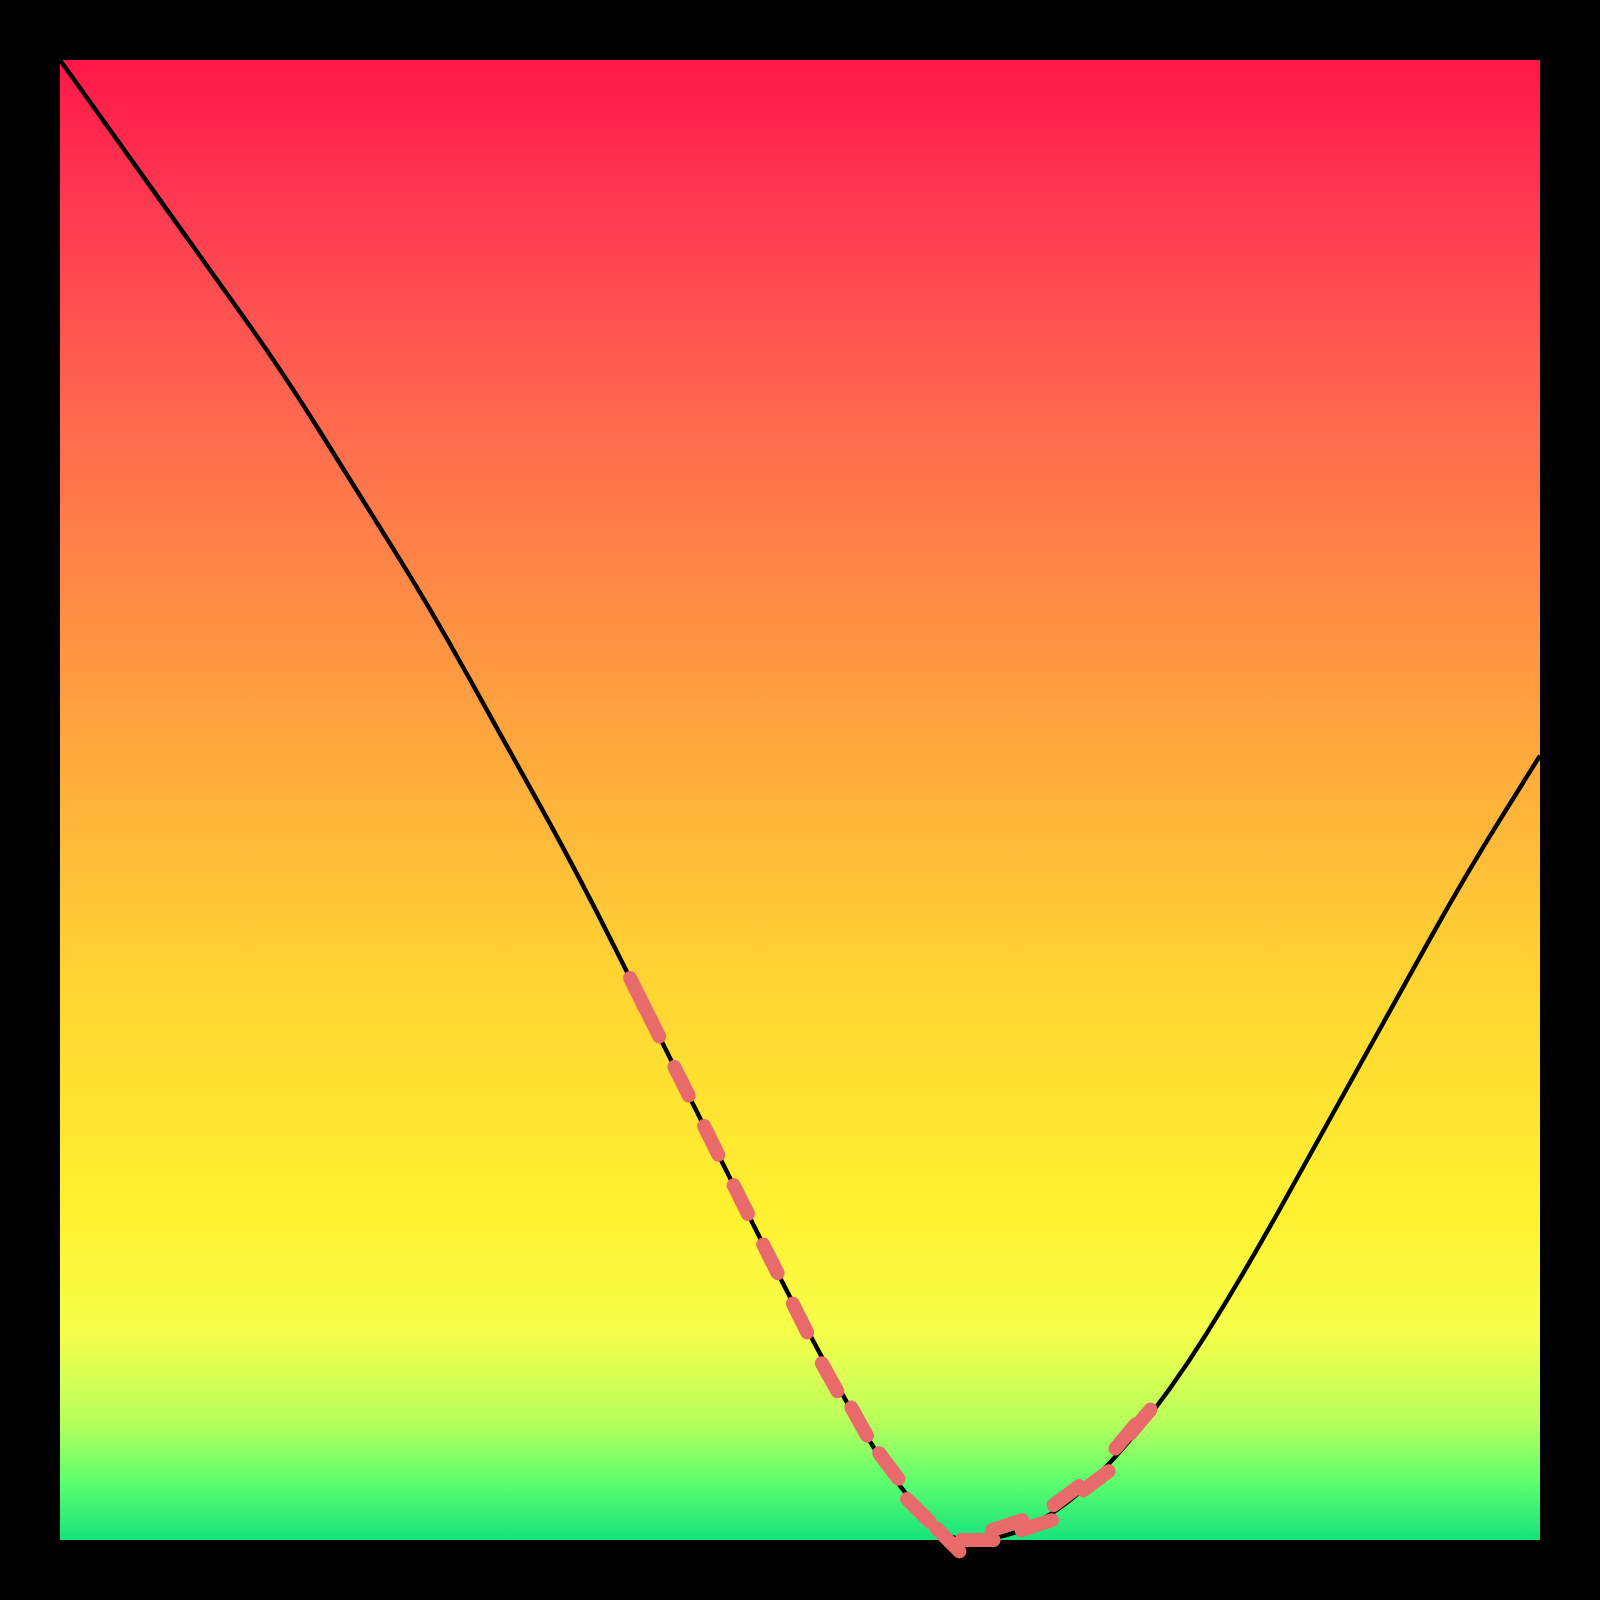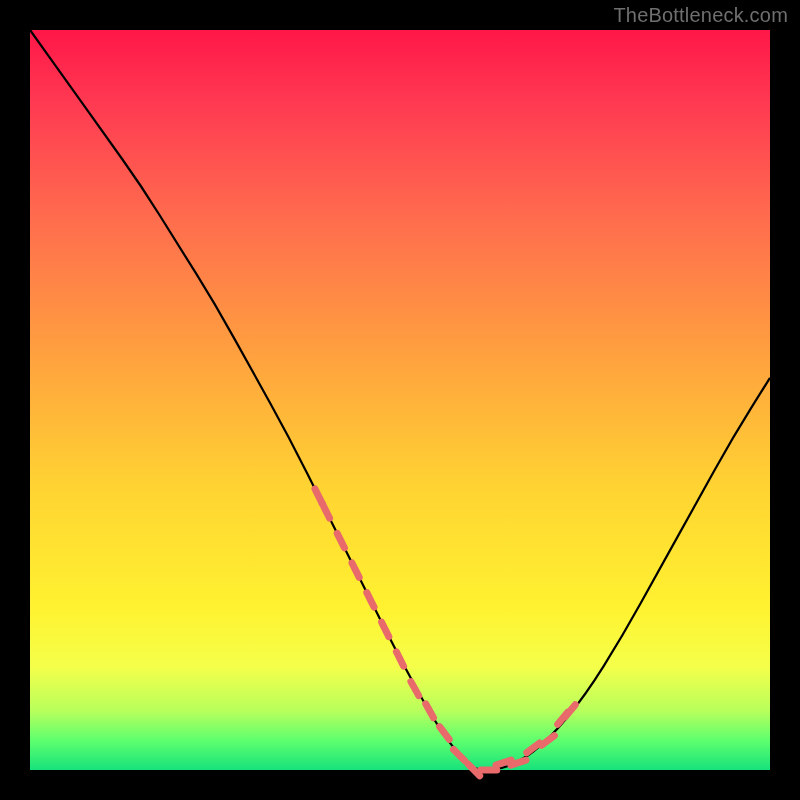--- a/index.html
+++ b/index.html
@@ -80,14 +80,13 @@
           <line x1="450.8" y1="740.0" x2="466.8" y2="740.0" stroke="#e86a6a" stroke-width="7" stroke-linecap="round"></line>
           <line x1="466.0" y1="735.1" x2="481.2" y2="730.1" stroke="#e86a6a" stroke-width="7" stroke-linecap="round"></line>
           <line x1="480.8" y1="735.1" x2="496.0" y2="730.1" stroke="#e86a6a" stroke-width="7" stroke-linecap="round"></line>
           <line x1="496.8" y1="722.6" x2="509.6" y2="713.0" stroke="#e86a6a" stroke-width="7" stroke-linecap="round"></line>
           <line x1="511.6" y1="715.2" x2="524.4" y2="705.6" stroke="#e86a6a" stroke-width="7" stroke-linecap="round"></line>
           <line x1="527.7" y1="694.3" x2="537.9" y2="682.1" stroke="#e86a6a" stroke-width="7" stroke-linecap="round"></line>
           <line x1="535.1" y1="686.9" x2="545.3" y2="674.7" stroke="#e86a6a" stroke-width="7" stroke-linecap="round"></line>
         </g>
     </svg>
   </div>
-  <div class="watermark">TheBottleneck.com</div>
 </div>
 
 </body></html>

